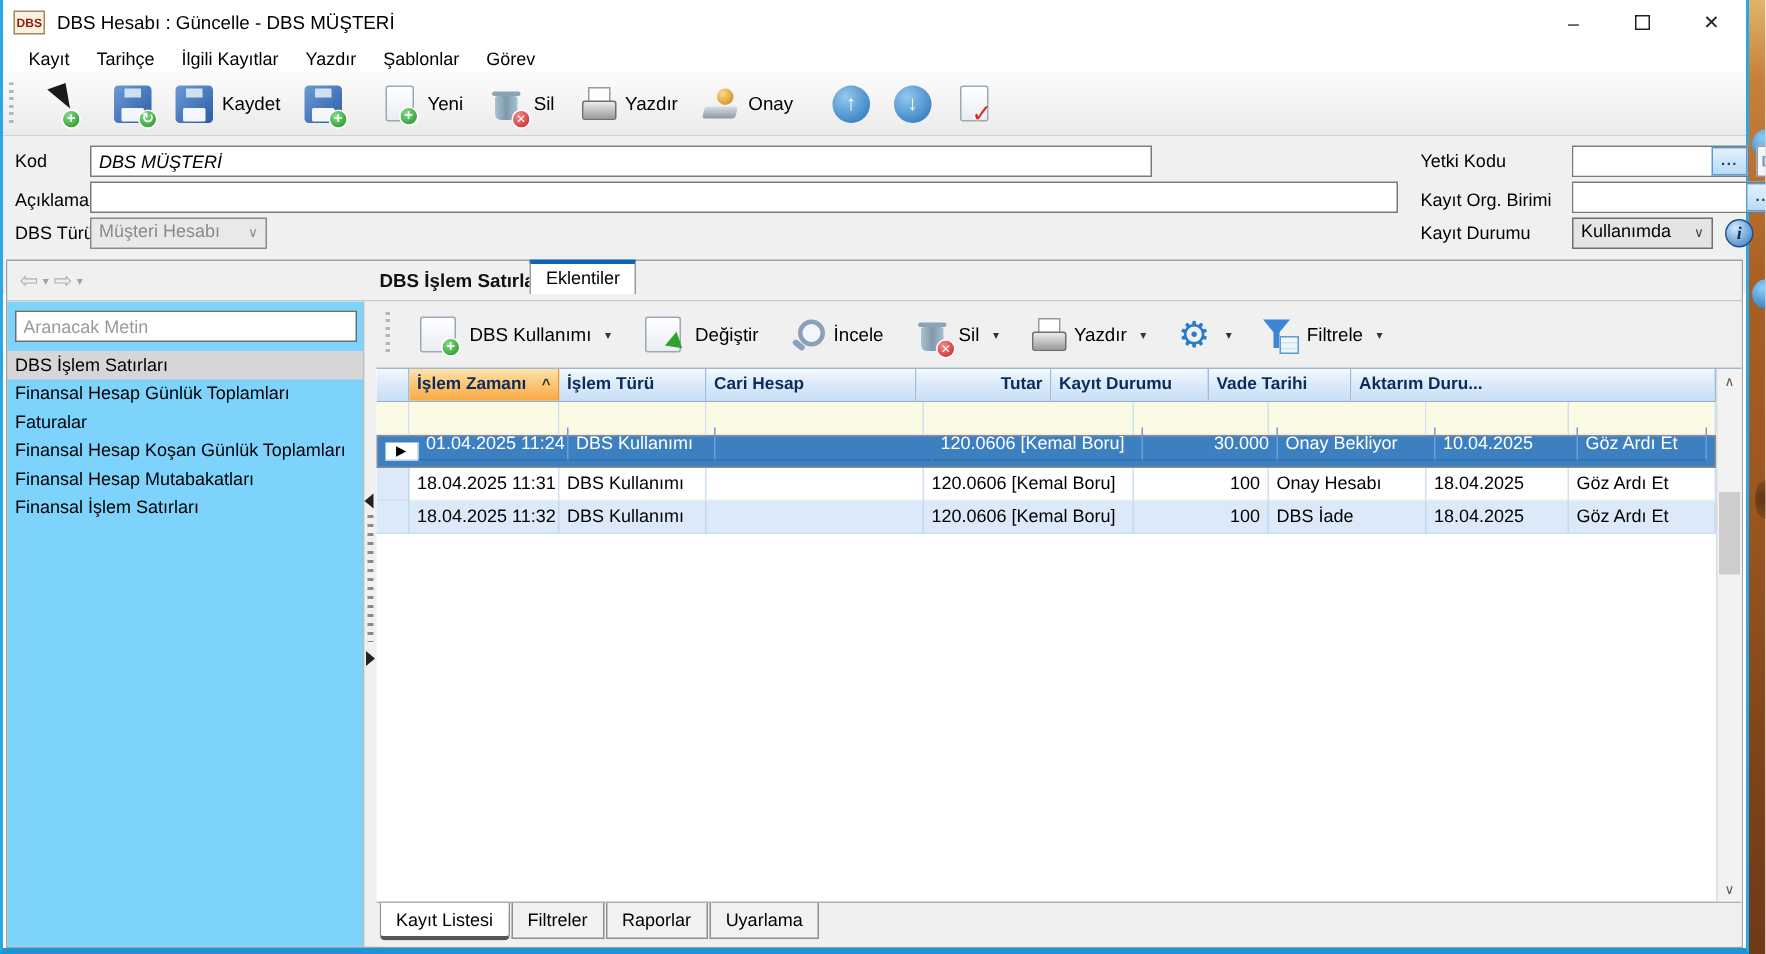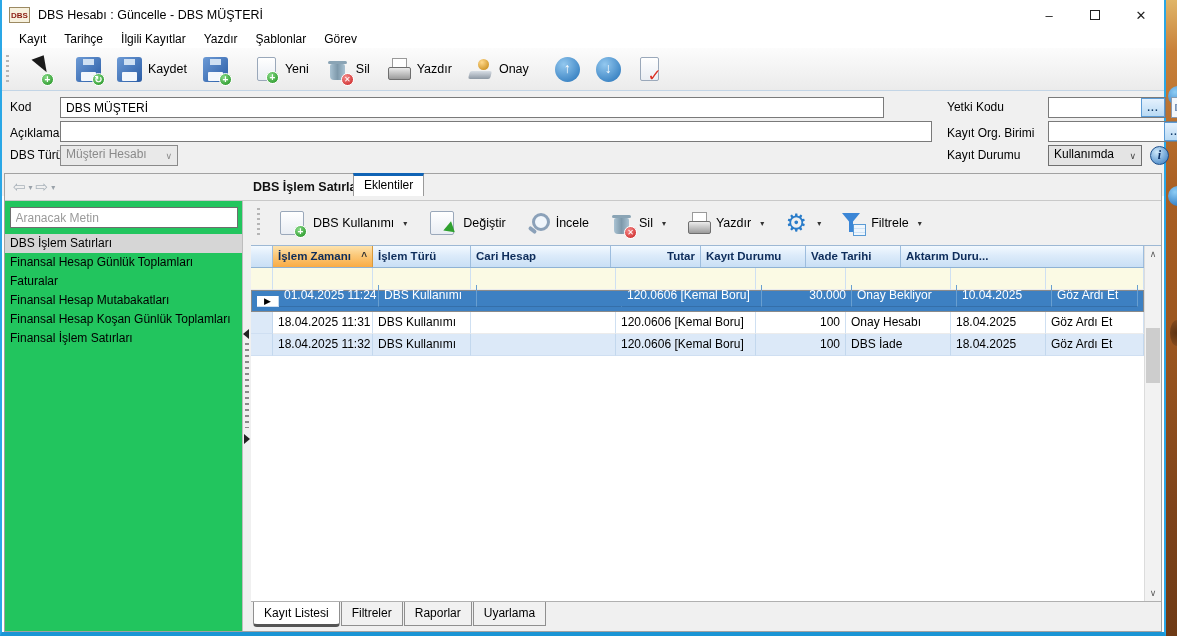--- a/index.html
+++ b/index.html
@@ -96,21 +96,21 @@
   .caret { font-size:8px; color:#333; margin-left:3px; }
 
   
   .formarea { position:relative; height:82px; background:#f0f0f0; }
   .f-label { position:absolute; left:8px; font-size:12px; line-height:21px; }
   .f-label-r { position:absolute; left:945px; font-size:12px; line-height:21px; }
   .row1 { top:6px; } .row2 { top:32px; } .row3 { top:54px; }
   .f-input { position:absolute; height:21px; border:1px solid #7a7a7a; background:#fff;
     font-family:inherit; font-size:12px; padding:0 5px; }
   .f-input::placeholder { color:#9a9a9a; }
-  .inp-kod { left:58px; width:824px; }
+  .inp-kod { left:58px; width:708px;font-style:italic; }
   .inp-acik { left:58px; width:872px; }
   .sel { position:absolute; height:21px; border:1px solid #8a8a8a; background:#e9e9e9;
     display:flex; align-items:flex-end; padding:4px 5px; font-size:12px; }
   .sel .chev { margin-left:auto; color:#8a8a8a; font-size:9px; }
   .sel-dbs { left:58px; width:118px; color:#8a8a8a; }
   .sel-kd { left:1046px; width:94px; background:#e4e4e4; color:#000; border-color:#707070; }
   .sel-kd .chev { color:#444; }
   .fgroup { position:absolute; left:1046px; height:21px; border:1px solid #7a7a7a; background:#fff; display:flex; }
   .fg1 { width:118px; } .fg2 { width:118px; }
   .fgroup input { flex:1; border:none; outline:none; min-width:10px; font:inherit; padding:0 4px; }
@@ -137,21 +137,21 @@
     display:flex; flex-direction:column; background:#f0f0f0; }
   .navrow { height:27px; display:flex; align-items:center; background:#f0f0f0;
     border-bottom:1px solid #c9c9c9; position:relative; }
   .nav-arrows { display:flex; align-items:center; gap:3px; padding-left:8px; color:#a9b2ba; }
   .nav-a { font-size:15px; color:#a9b2ba; }
   .nav-c { font-size:8px; color:#9aa2aa; }
   .section-title { position:absolute; left:248px; font-weight:bold; font-size:12.5px; color:#111; }
   .content-body { flex:1; display:flex; min-height:0; }
 
   
-  .sidepanel { width:238px; background:#22c55e; border-right:1px solid #bdbdbd; padding-top:6px; }
+  .sidepanel { width:238px; background:#7dd3fc; border-right:1px solid #bdbdbd; padding-top:6px; }
   .side-search { display:block; width:228px; height:21px; margin:0 auto 6px; border:1px solid #6e6e6e;
     font:inherit; padding:0 5px; }
   .side-search::placeholder { color:#9a9a9a; }
   .side-item { height:19px; line-height:19px; padding-left:5px; font-size:12px; white-space:nowrap;
     overflow:hidden; }
   .side-item.selected { background:#d6d6d6; }
 
   
   .splitter { width:8px; background:#f0f0f0; position:relative; }
   .split-handle { position:absolute; left:2px; top:142px; width:4px; height:85px;
@@ -347,22 +347,22 @@
       <span class="section-title">DBS İşlem Satırları</span>
     </div>
 
     <div class="content-body">
       <div class="sidepanel">
         <input class="side-search" placeholder="Aranacak Metin" style="">
         <div id="sidelist">
             <div class="side-item selected">DBS İşlem Satırları</div>
             <div class="side-item">Finansal Hesap Günlük Toplamları</div>
             <div class="side-item">Faturalar</div>
+            <div class="side-item">Finansal Hesap Koşan Günlük Toplamları</div>
             <div class="side-item">Finansal Hesap Mutabakatları</div>
-            <div class="side-item">Finansal Hesap Koşan Günlük Toplamları</div>
             <div class="side-item">Finansal İşlem Satırları</div>
           </div>
       </div>
 
       <div class="splitter">
         <span class="split-tri-up"></span>
         <span class="split-handle"></span>
         <span class="split-tri-dn"></span>
       </div>
 

